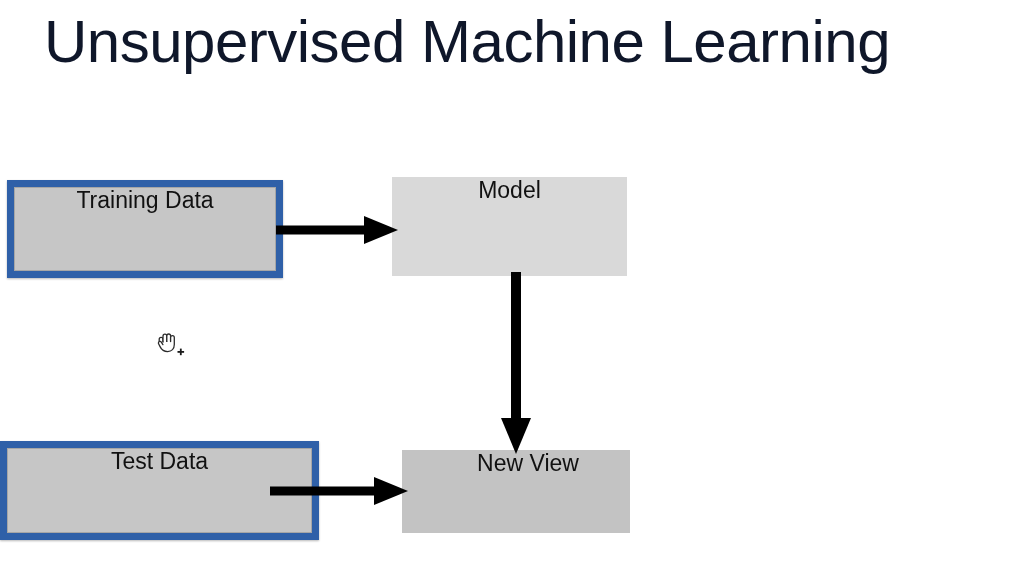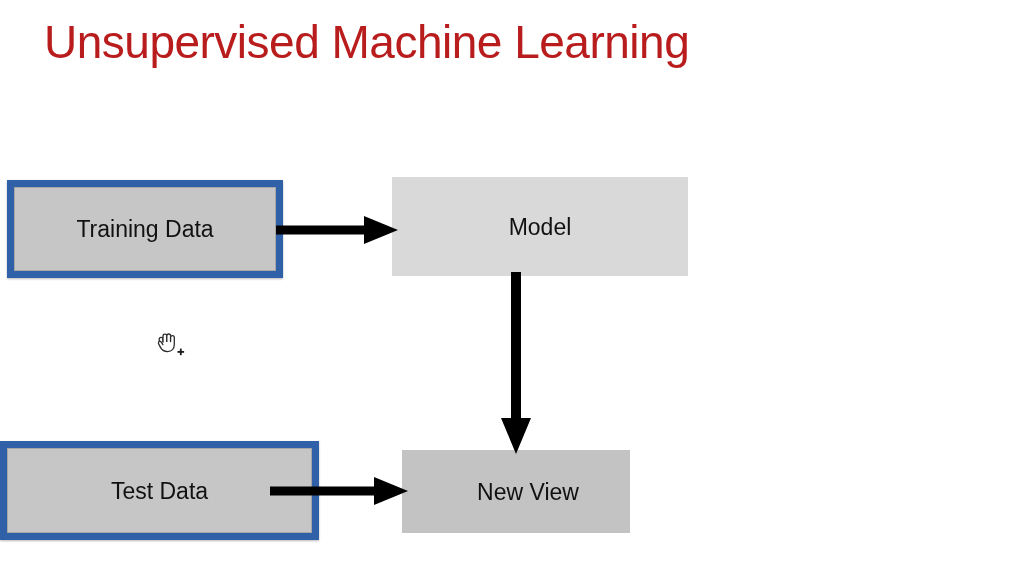--- a/index.html
+++ b/index.html
@@ -17,34 +17,34 @@
     background: #ffffff;
     overflow: hidden;
   }
 
   
   .slide-title {
     position: absolute;
     left: 44px;
     top: 6px;
     width: 920px;
-    font-size: 46px;
+    font-size: 60px;
     line-height: 72px;
     font-weight: 400;
-    color: #b91c1c;
+    color: #0f172a;
     letter-spacing: -0.5px;
     white-space: nowrap;
   }
 
   
   .node {
     position: absolute;
     box-sizing: border-box;
     display: flex;
-    align-items: center;
+    align-items: flex-start;
     justify-content: center;
     font-size: 23px;
     line-height: 26px;
     color: #111111;
     text-align: center;
   }
 
   
   .node.selected {
     border: 7px solid #2f60a8;
@@ -79,21 +79,21 @@
   }
   #box-test-data {
     left: 0px;
     top: 441px;
     width: 319px;
     height: 99px;
   }
   #box-model {
     left: 392px;
     top: 177px;
-    width: 296px;
+    width: 235px;
     height: 99px;
   }
   #box-new-view {
     left: 402px;
     top: 450px;
     width: 228px;
     height: 83px;
     padding-left: 24px;
   }
 

